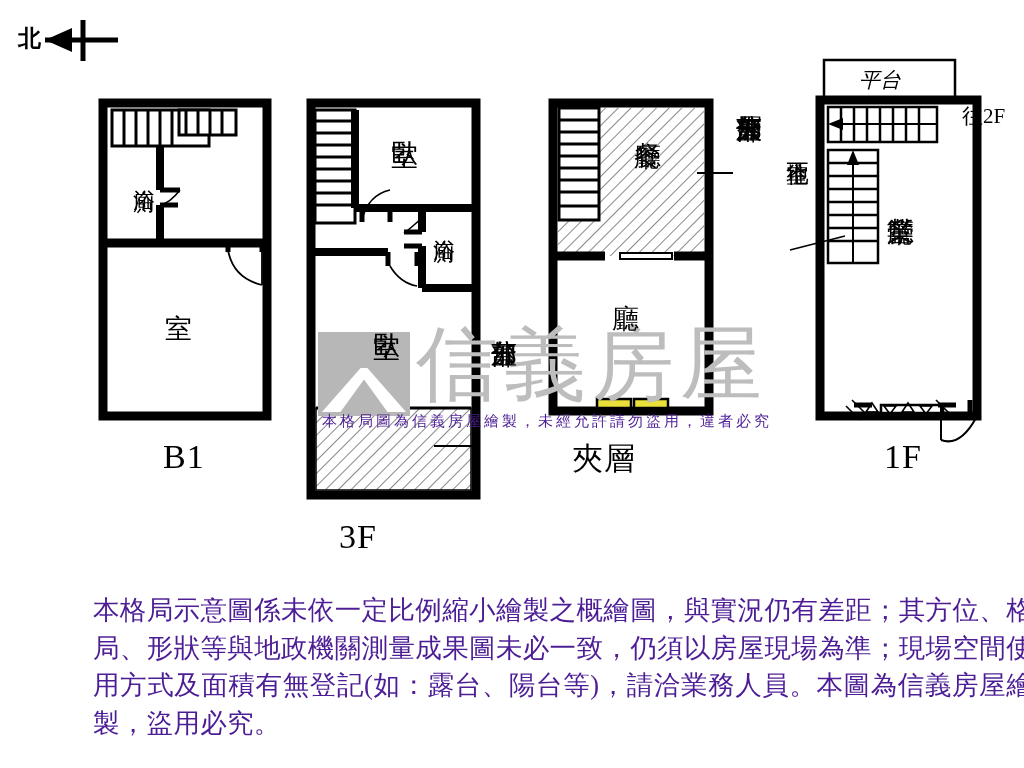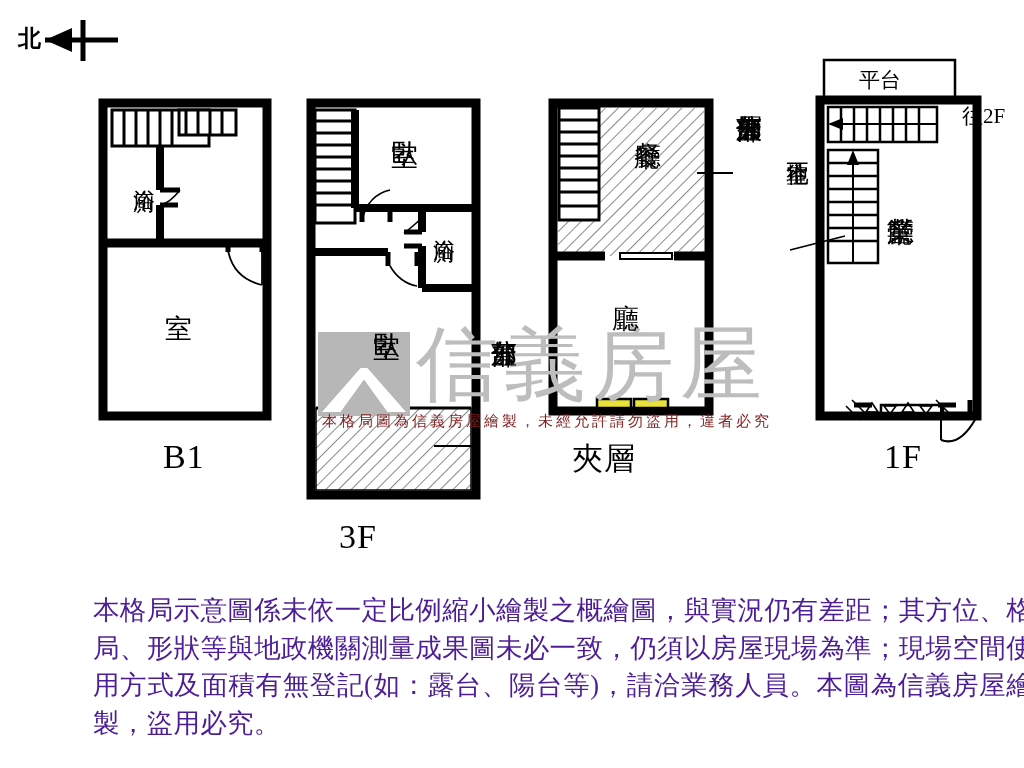--- a/index.html
+++ b/index.html
@@ -95,21 +95,21 @@
     position: absolute;
     left: 4px; top: 36px;
     width: 84px; height: 44px;
     background: #ffffff;
     clip-path: polygon(0% 100%, 46% 0%, 54% 0%, 100% 100%, 78% 100%, 50% 26%, 22% 100%);
   }
   .wm-small {
     position: absolute;
     font-family: "Liberation Sans", "DejaVu Sans", sans-serif;
     font-size: 15px;
-    color: #7f1d1d;
+    color: #4c1d95;
     letter-spacing: 3px;
     white-space: pre;
   }
   
   .disclaimer {
     position: absolute;
     left: 70px;
     top: 592px;
     width: 940px;
     font-family: Liberation Serif, serif;
@@ -310,21 +310,21 @@
   <div class="lbl room-label small vert" style="left:433px; top:222px;">浴廁</div>
   <div class="lbl room-label vert" style="left:372px; top:312px;">臥室</div>
   <div class="lbl vert vert-note" style="left:490px; top:320px;">部分加蓋</div>
   <div class="lbl floor-tag" style="left:339px; top:520px;">3F</div>
 
   <div class="lbl room-label vert" style="left:633px; top:120px;">餐廳</div>
   <div class="lbl room-label" style="left:612px; top:305px;">廳</div>
   <div class="lbl vert vert-note" style="left:735px; top:95px;">夾層部分加蓋</div>
   <div class="lbl floor-tag floor-tag-cjk" style="left:572px; top:443px;">夾層</div>
 
-  <div class="lbl tiny-tag" style="left:859px; top:70px;">平台</div>
+  <div class="lbl tiny-tag" style="left:859px; top:70px;font-style:italic;">平台</div>
   <div class="lbl tiny-tag" style="left:927px; top:106px;margin-left:35px;">往2F</div>
   <div class="lbl vert vert-note-sm" style="left:786px; top:145px;">往地下室</div>
   <div class="lbl room-label vert" style="left:886px; top:196px;">營業廳</div>
   <div class="lbl floor-tag" style="left:884px; top:440px;">1F</div>
 
   <div class="disclaimer">本格局示意圖係未依一定比例縮小繪製之概繪圖，與實況仍有差距；其方位、格局、形狀等與地政機關測量成果圖未必一致，仍須以房屋現場為準；現場空間使用方式及面積有無登記(如：露台、陽台等)，請洽業務人員。本圖為信義房屋繪製，盜用必究。</div>
 
 </div>
 
 </body></html>

